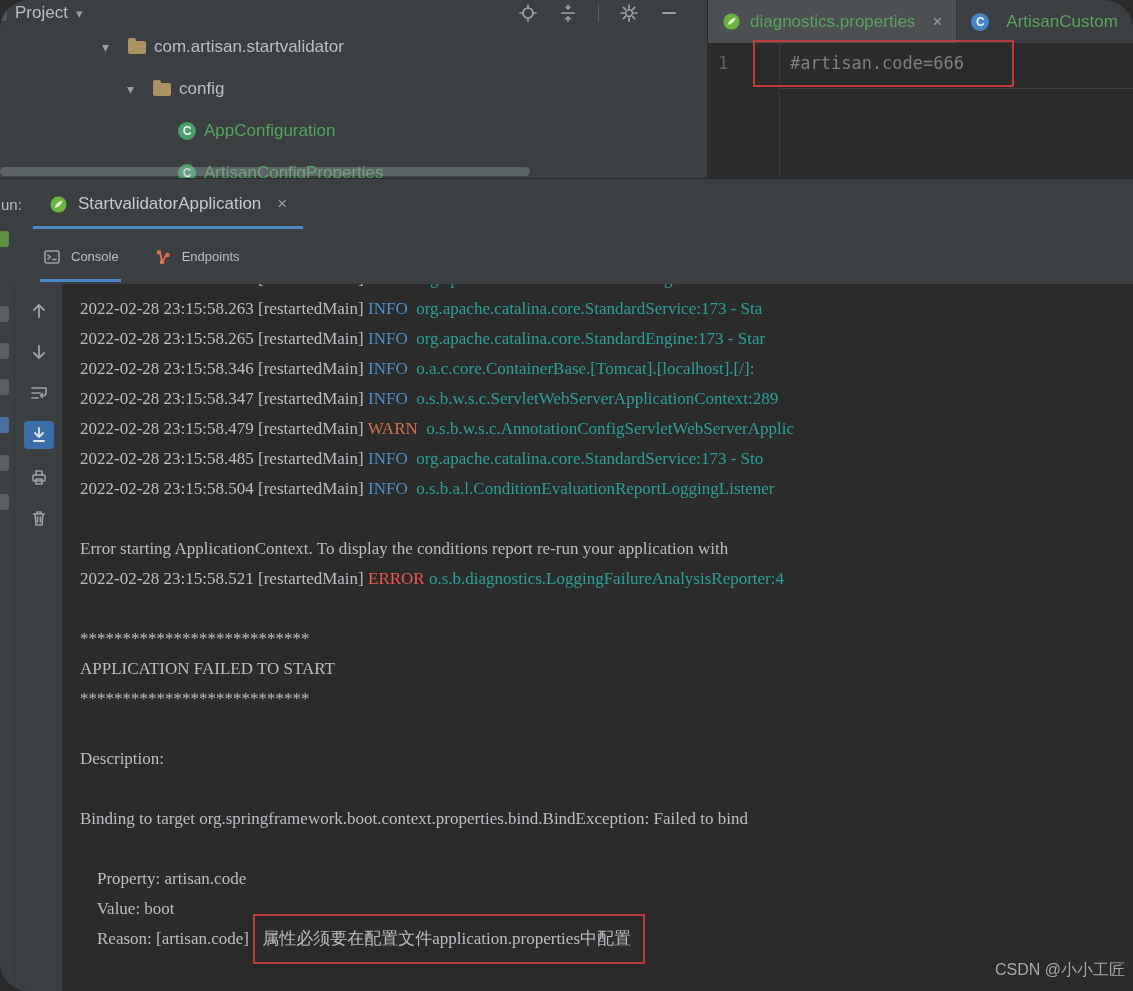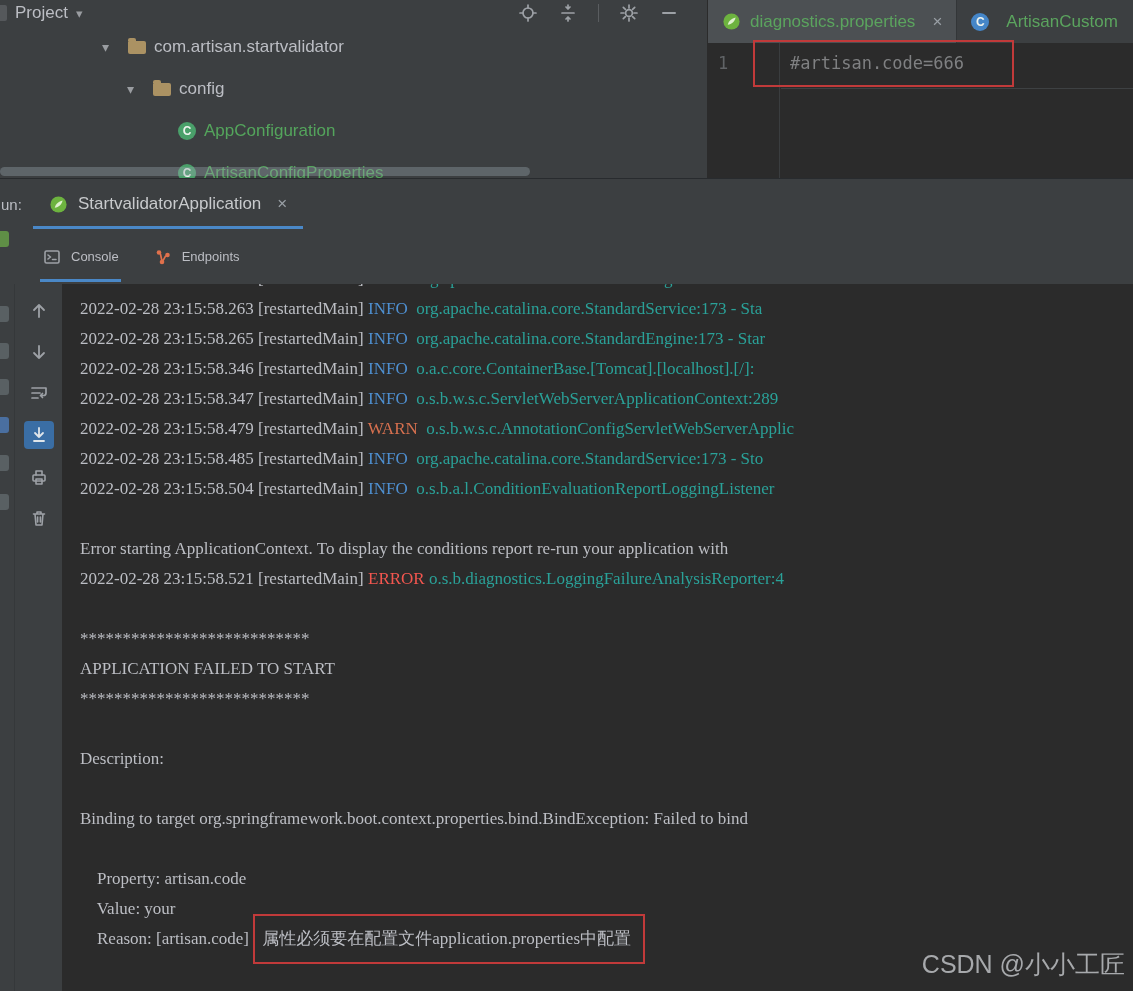--- a/index.html
+++ b/index.html
@@ -1,18 +1,18 @@
 <!DOCTYPE html>
 <html><head>
 <meta charset="utf-8">
 <style>
   * { margin:0; padding:0; box-sizing:border-box; }
   html,body { width:1133px; height:991px; overflow:hidden; background:#2b2b2b;
               font-family:"Liberation Sans", sans-serif; }
-  .screen { position:relative; width:1133px; height:991px; background:#0c4a6e; overflow:hidden; }
+  .screen { position:relative; width:1133px; height:991px; background:#0c4a6e; overflow:hidden;border-radius:29px; }
 
   
   .top-section { position:absolute; top:0; left:0; width:1133px; height:178px; display:flex; overflow:hidden; }
   .project-panel { width:708px; height:178px; background:#3c3f41; position:relative; border-right:1px solid #2b2b2b; overflow:hidden; }
   .project-header { height:26px; display:flex; align-items:center; padding:0 14px 0 0; color:#bcbec4; font-size:17px; }
   .header-fragment { width:7px; height:16px; background:#55585b; border-radius:0 2px 2px 0; margin-right:8px; }
   .project-title { margin-right:8px; }
   .chev { color:#9a9da1; font-size:13px; }
   .header-icons { margin-left:auto; display:flex; align-items:center; gap:20px; padding-right:14px; }
   .hsep { width:1px; height:18px; background:#5a5d60; }
@@ -69,21 +69,21 @@
 
   .console { flex:1; background:#2b2b2b; overflow:hidden; position:relative; padding-left:18px;
              font-family:Liberation Serif, serif; font-size:17px; line-height:30px; color:#bcbec4; }
   .clip { height:10px; overflow:hidden; }
   .clip-inner { margin-top:-20px; }
   .console-line { white-space:pre; height:30px; }
   .c-plain { color:#bcbec4; } .c-info { color:#4e8fd0; } .c-warn { color:#d6704f; }
   .c-error { color:#f2564f; } .c-msg { color:#2aa198; }
   .annotation-box-inline { border:2px solid #c13a3a; padding:13px 12px 14px 7px; }
 
-  .watermark { position:absolute; right:8px; bottom:10px; color:#a7a9ac; font-size:25px; z-index:8; }
+  .watermark { position:absolute; right:8px; bottom:10px; color:#a7a9ac; font-size:16px; z-index:8; }
 </style>
 </head>
 <body>
 
 <div class="screen">
 
   <div class="top-section">
 
     <div class="project-panel">
       <div class="project-header">
@@ -264,21 +264,21 @@
             <div class="console-line">&nbsp;</div>
             <div class="console-line"><span class="c-plain">***************************</span></div>
             <div class="console-line"><span class="c-plain">APPLICATION FAILED TO START</span></div>
             <div class="console-line"><span class="c-plain">***************************</span></div>
             <div class="console-line">&nbsp;</div>
             <div class="console-line"><span class="c-plain">Description:</span></div>
             <div class="console-line">&nbsp;</div>
             <div class="console-line"><span class="c-plain">Binding to target org.springframework.boot.context.properties.bind.BindException: Failed to bind</span></div>
             <div class="console-line">&nbsp;</div>
             <div class="console-line"><span class="c-plain">    Property: artisan.code</span></div>
-            <div class="console-line"><span class="c-plain">    Value: your</span></div>
+            <div class="console-line"><span class="c-plain">    Value: boot</span></div>
             <div class="console-line"><span class="c-plain">    Reason: [artisan.code] </span><span class="c-plain annotation-box-inline">属性必须要在配置文件application.properties中配置</span></div>
           </div>
       </div>
     </div>
   </div>
 
   <div class="watermark">CSDN @小小工匠</div>
 </div>
 
 </body></html>

